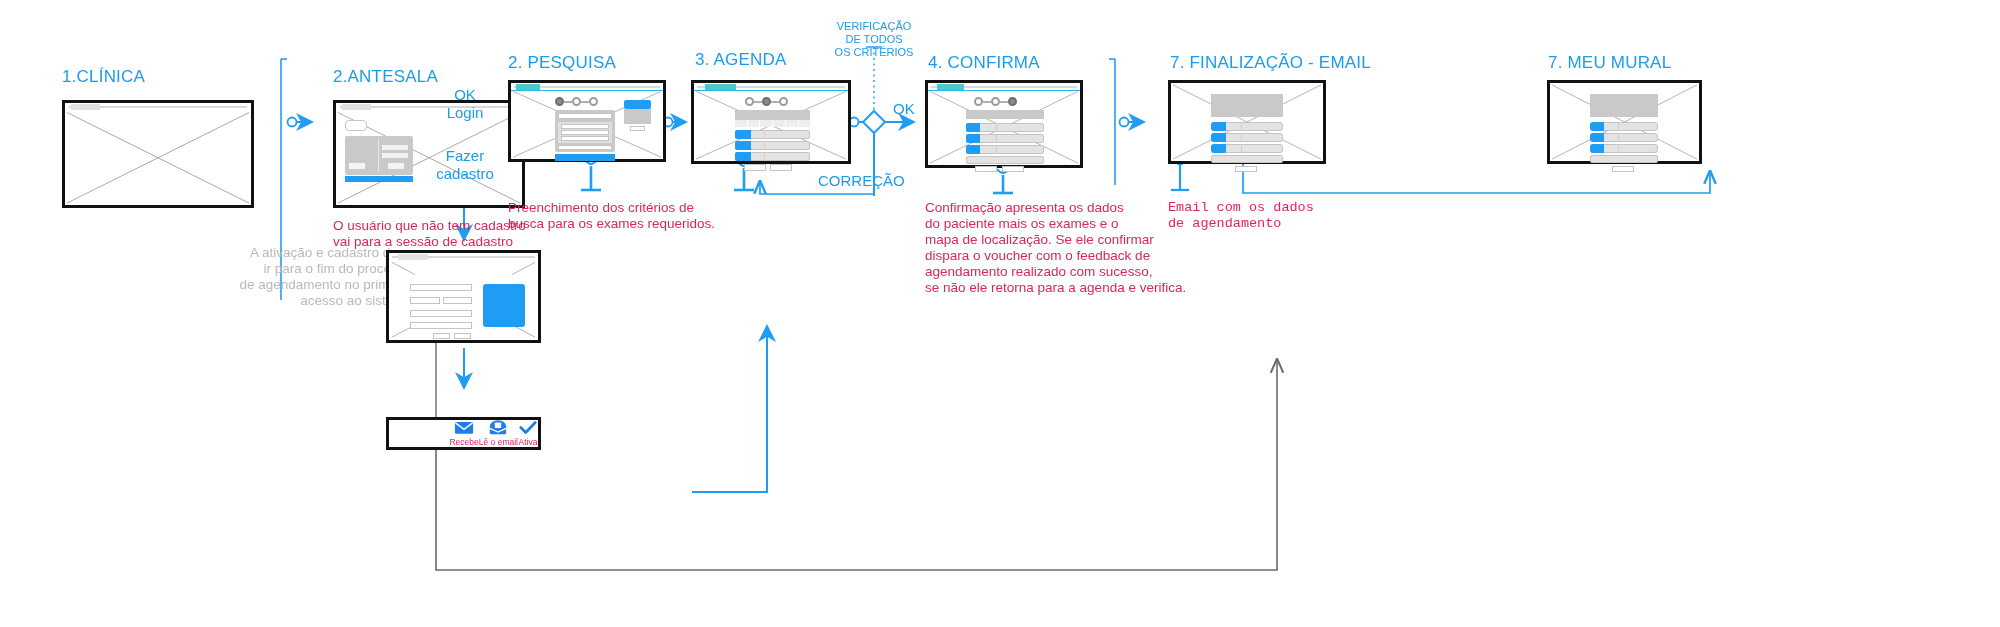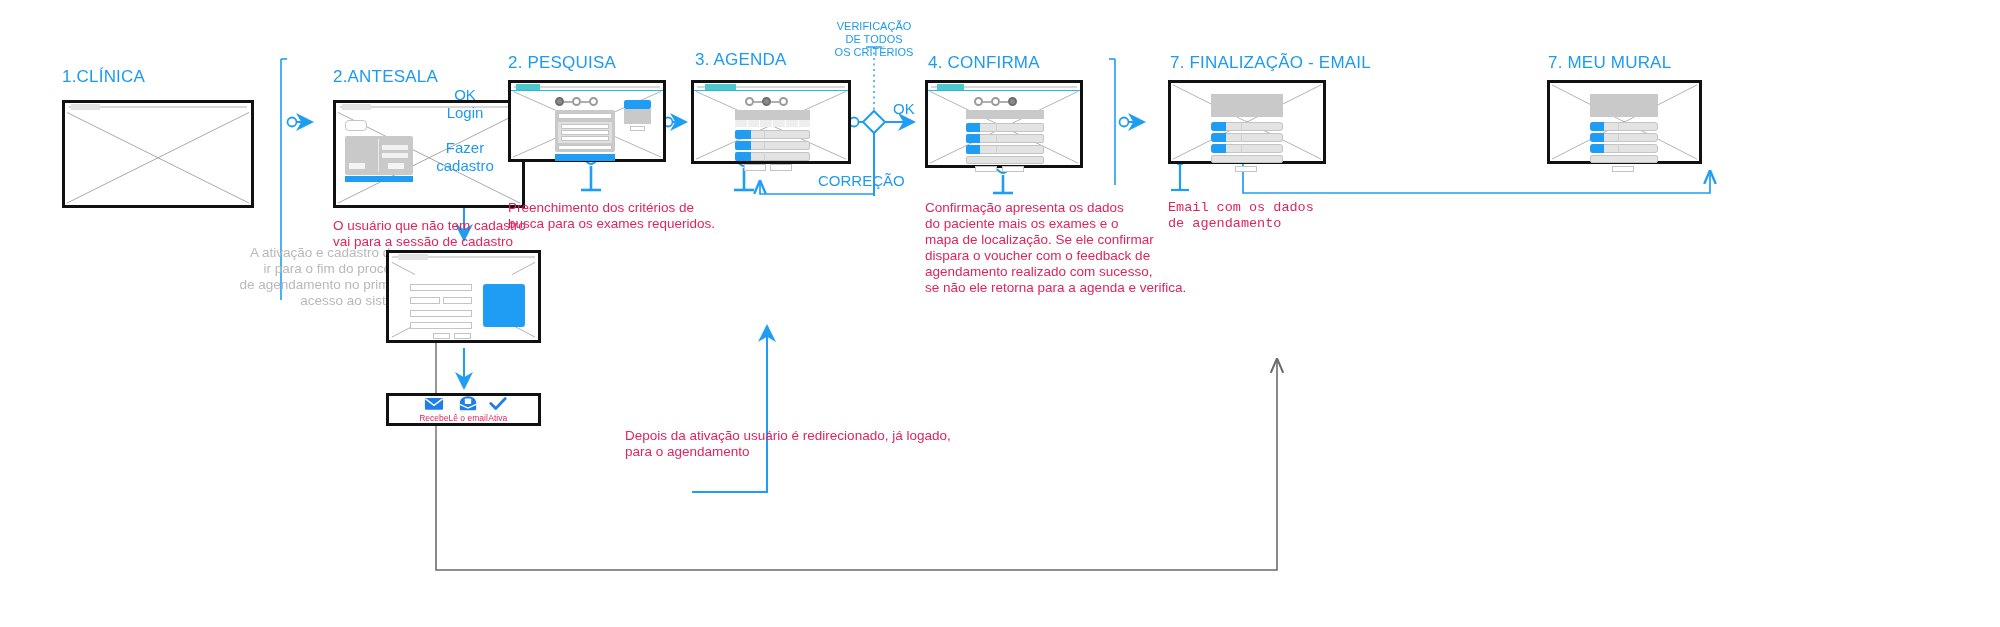--- a/index.html
+++ b/index.html
@@ -38,21 +38,21 @@
   .gray-note{position:absolute;color:#b9b9b9;font-size:13.5px;line-height:16px;text-align:right;white-space:pre-line;}
   .lbl-blue{position:absolute;color:#1b9bef;font-size:15px;line-height:18px;text-align:center;white-space:pre-line;}
   .lbl-small{position:absolute;color:#1b9bef;font-size:11px;line-height:13px;text-align:center;white-space:pre-line;}
   .lbl-correcao{position:absolute;color:#1b9bef;font-size:15px;white-space:nowrap;}
 
   
   #wires{position:absolute;left:0;top:0;width:2000px;height:627px;pointer-events:none;}
 
   
   .strip{position:absolute;border:3px solid #111;background:#fff;box-sizing:border-box;
-         display:flex;align-items:center;justify-content:center;}
+         display:flex;align-items:center;justify-content:flex-end;margin-top:24px;}
   .strip .cell{display:flex;flex-direction:column;align-items:center;gap:2px;}
   .strip .cap{color:#e0245e;font-size:8.5px;white-space:nowrap;}
   .ic{width:20px;height:15px;display:block;}
 </style>
 </head>
 <body>
 
 <div id="stage">
 
   <svg id="wires" viewBox="0 0 2000 627" xmlns="http://www.w3.org/2000/svg">
@@ -168,21 +168,21 @@
     <div class="abs" style="left:46px;top:50px;width:26px;height:5px;background:#f2f2f2;"></div>
     <div class="abs" style="left:13px;top:60px;width:16px;height:6px;background:#f4f4f4;"></div>
     <div class="abs" style="left:52px;top:60px;width:16px;height:6px;background:#f4f4f4;"></div>
     <div class="bl" style="left:9px;top:73px;width:68px;height:6px;"></div>
   </div>
   <div class="note" style="left:333px;top:218px;width:260px;">O usuário que não tem cadastro
 vai para a sessão de cadastro</div>
 
   <div class="lbl-blue" style="left:430px;top:86px;width:70px;">OK
 Login</div>
-  <div class="lbl-blue" style="left:430px;top:139px;width:70px;">Fazer
+  <div class="lbl-blue" style="left:430px;top:147px;width:70px;">Fazer
 cadastro</div>
 
   <div class="abs scr-title" style="left:508px;top:53px;">2. PESQUISA</div>
   <div class="wf" style="left:508px;top:80px;width:158px;height:82px;">
     <div class="topbar">
       <div class="ln"></div>
         <div class="tab tabteal"></div>
         <div class="under"></div>
     </div>
     <svg class="diag" viewBox="0 0 158 82" preserveAspectRatio="none">
@@ -392,16 +392,14 @@
       <span class="cap">Lê o email</span>
     </div>
     <div class="cell">
       <svg class="ic" viewBox="0 0 22 16">
         <path d="M3,8 L8.5,13.5 L19,2.5" fill="none" stroke="#1f7fe8" stroke-width="3" stroke-linecap="round" stroke-linejoin="round"></path>
       </svg>
       <span class="cap">Ativa</span>
     </div>
   </div>
 
-  <div class="note" style="left:625px;top:428px;width:470px;">Depois da ativação   usuário é redirecionado, já logado,
-para o agendamento</div>
 
 </div>
 
 </body></html>

